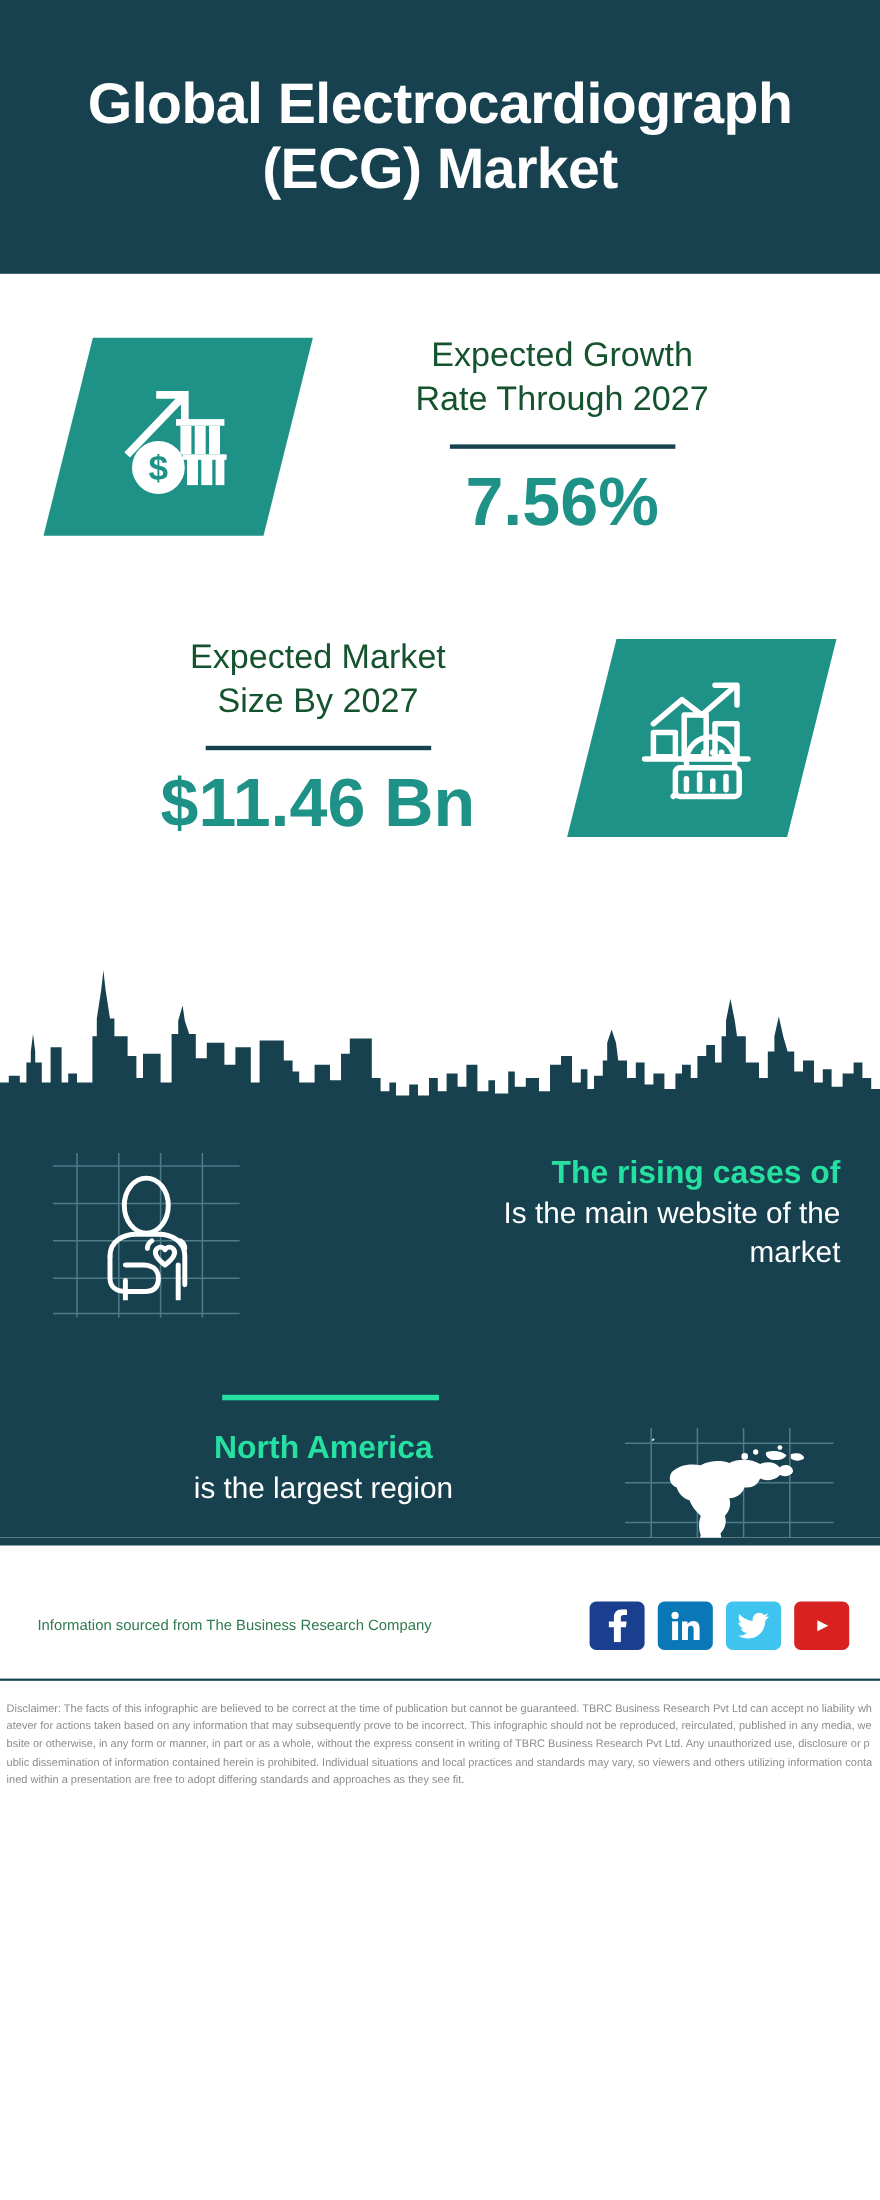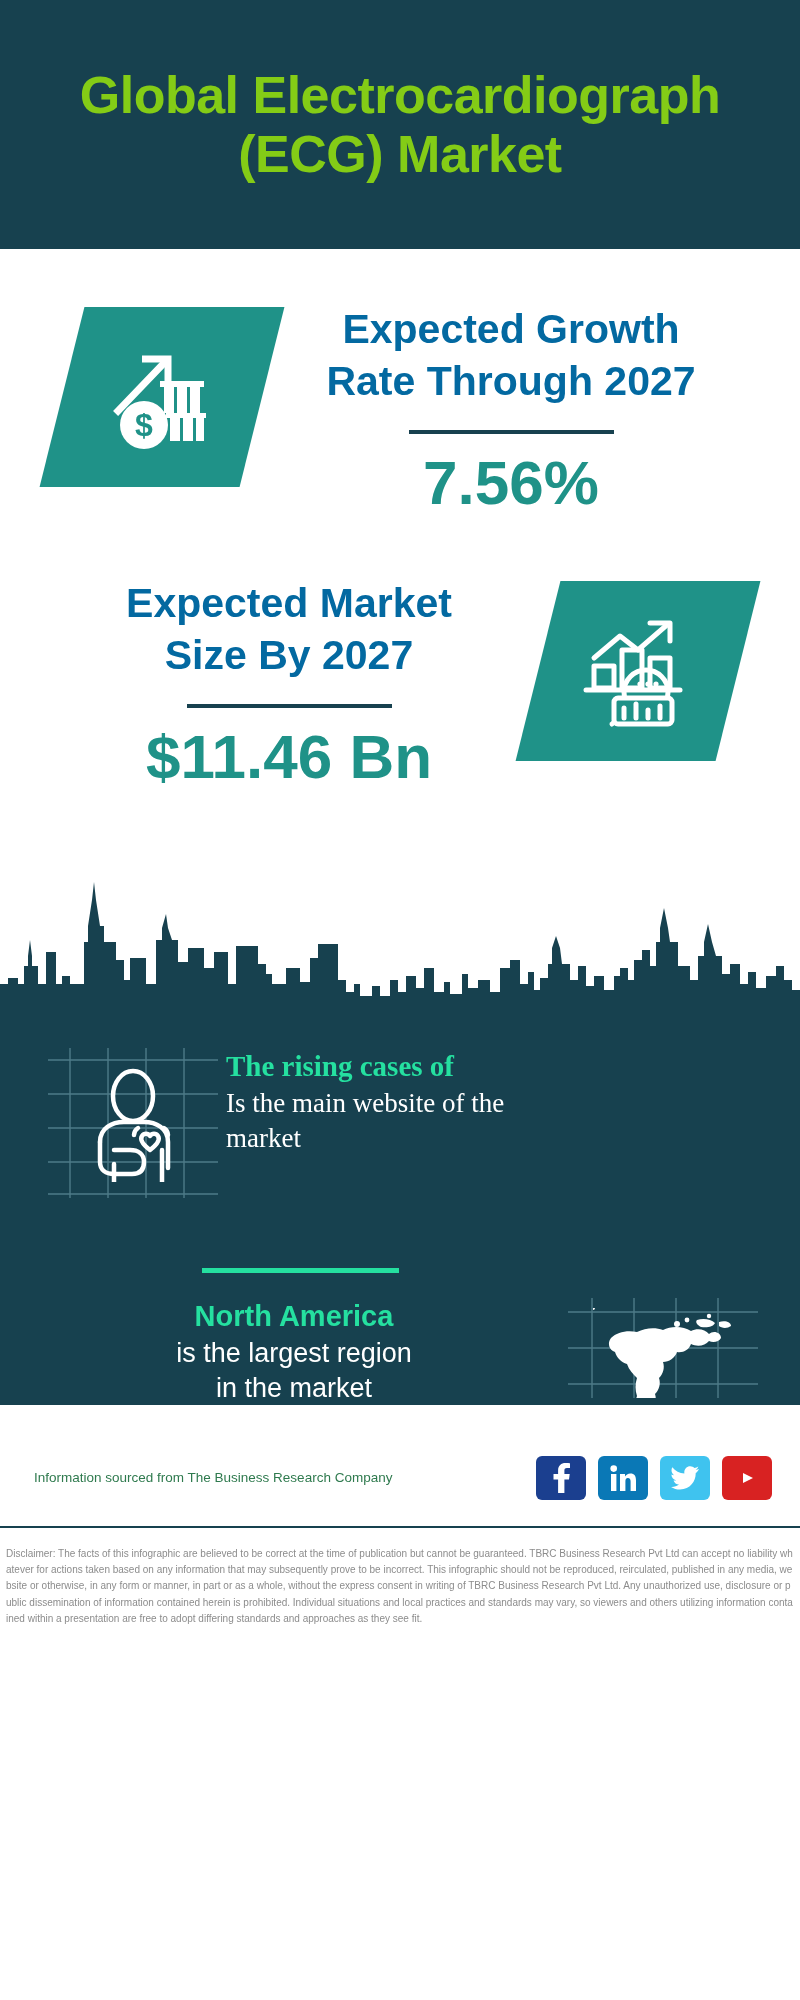--- a/index.html
+++ b/index.html
@@ -20,21 +20,21 @@
   .header {
     width: 800px;
     height: 249px;
     background: #17414f;
     display: flex;
     align-items: center;
     justify-content: center;
     padding: 0 28px;
   }
   .header-title {
-    color: #84cc16;
+    color: #ffffff;
     font-size: 52px;
     font-weight: bold;
     line-height: 1.12;
     text-align: center;
     letter-spacing: -0.5px;
   }
 
   
   .white-band {
     position: relative;
@@ -73,23 +73,23 @@
     align-items: center;
     justify-content: center;
   }
   .growth-text {
     flex: 1;
     text-align: center;
     padding-right: 40px;
     padding-top: 8px;
   }
   .label-dark {
-    color: #0369a1;
-    font-size: 41px;
-    font-weight: bold;
+    color: #14532d;
+    font-size: 31px;
+    font-weight: normal;
     line-height: 1.28;
   }
   .rule-dark {
     width: 205px;
     height: 4px;
     background: #17414f;
     margin: 22px auto 16px auto;
   }
   .big-teal {
     color: #1f9288;
@@ -158,23 +158,22 @@
     margin-left: 48px;
     flex: none;
   }
   .grid-lines { position: absolute; inset: 0; }
   .icon-over {
     position: absolute; inset: 0;
     display: flex; align-items: center; justify-content: center;
   }
   .driver-text {
     flex: 1;
-    text-align: left;
+    text-align: right;
     padding: 0 36px 0 8px;
-    font-family: Liberation Serif, serif;
   }
   .mint-bold {
     color: #25e0a0;
     font-size: 29px;
     font-weight: bold;
     line-height: 1.3;
   }
   .white-reg {
     color: #ffffff;
     font-size: 27px;
@@ -394,21 +393,20 @@
           <div class="white-reg">market</div>
         </div>
       </div>
 
       <div class="mint-rule"></div>
 
       <div class="block-region">
         <div class="region-text">
           <div class="mint-bold">North America</div>
           <div class="white-reg">is the largest region</div>
-          <div class="white-reg">in the market</div>
         </div>
         <div class="map-grid-box">
           <svg class="grid-lines" viewBox="0 0 190 150">
             <g stroke="#4e7b88" stroke-width="1.4" fill="none">
               <line x1="24" y1="0" x2="24" y2="150"></line>
               <line x1="66" y1="0" x2="66" y2="150"></line>
               <line x1="108" y1="0" x2="108" y2="150"></line>
               <line x1="150" y1="0" x2="150" y2="150"></line>
               <line x1="0" y1="14" x2="190" y2="14"></line>
               <line x1="0" y1="50" x2="190" y2="50"></line>

